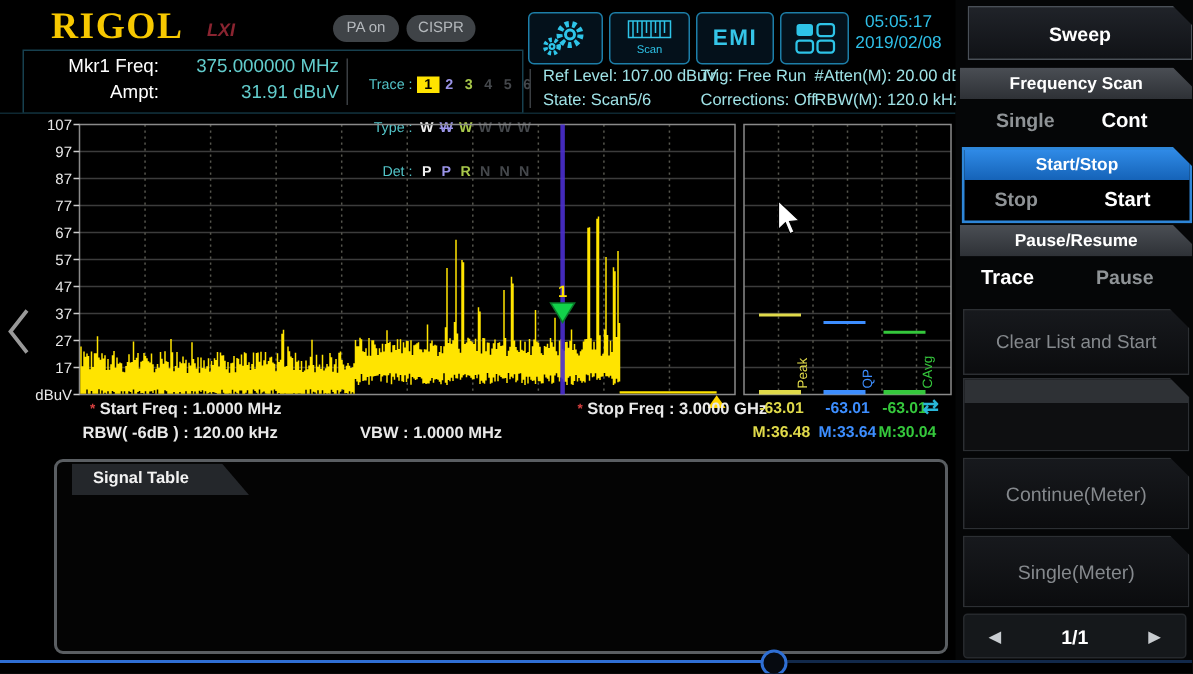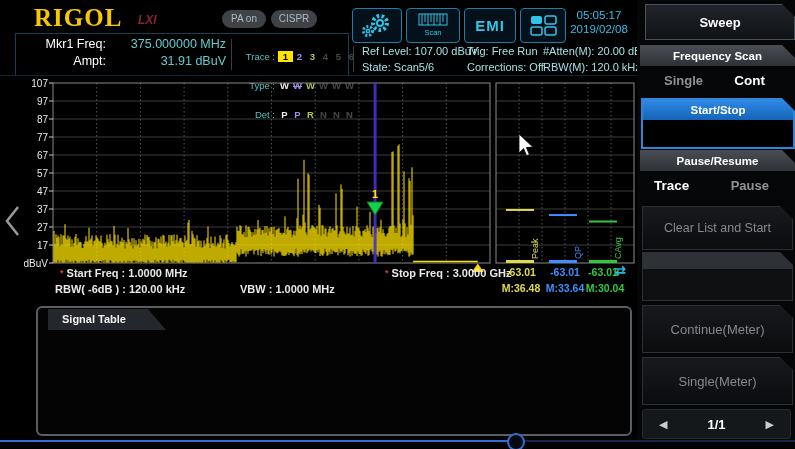--- a/index.html
+++ b/index.html
@@ -292,20 +292,24 @@
     <div class="abs sk-title cut">Sweep</div>
 
     <div class="abs sk-head cut" style="top:45px;">Frequency Scan</div>
     <div class="abs sk-row" style="top:66px;">
       <span class="opt opt-off" style="left:24px;">Single</span>
       <span class="opt opt-on" style="right:30px;">Cont</span>
     </div>
 
     <div class="abs ss-wrap cut">
       <div class="ss-head">Start/Stop</div>
+      <div style="position:relative;height:25px;">
+        <span class="opt opt-off" style="left:20px;">Stop</span>
+        <span class="opt opt-on" style="right:26px;">Start</span>
+      </div>
     </div>
 
     <div class="abs sk-head cut" style="top:150px;">Pause/Resume</div>
     <div class="abs sk-row" style="top:171px;">
       <span class="opt opt-on" style="left:14px;">Trace</span>
       <span class="opt opt-off" style="right:26px;">Pause</span>
     </div>
 
     <div class="abs sk-btn cut" style="top:206px;height:42px;">Clear List and Start</div>
     <div class="abs sk-btn cut" style="top:252px;height:47px;background:linear-gradient(#2e3135 0 34%,#0e0f11 34%);"></div>

